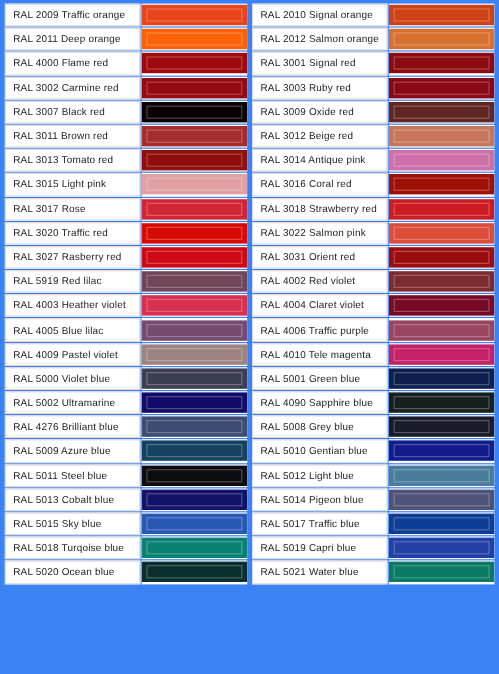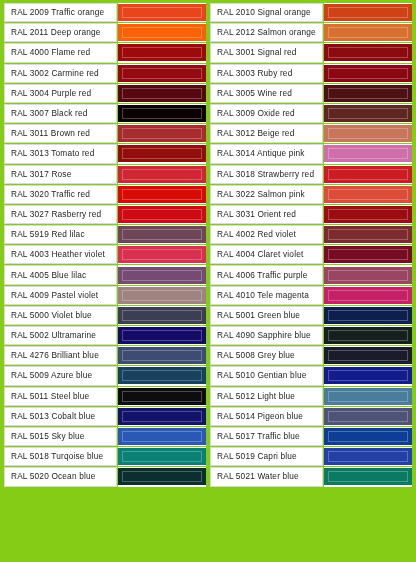--- a/index.html
+++ b/index.html
@@ -10,21 +10,21 @@
   }
   body {
     width: 416px;
     height: 562px;
     overflow: hidden;
     font-family: "Liberation Sans", sans-serif;
   }
   #chart-root {
     width: 416px;
     height: 562px;
-    background: #84cc16;
+    background: #3b82f6;
     display: flex;
     flex-direction: column;
     box-sizing: border-box;
     padding: 2px 3px 2px 3px;
   }
   .ral-table {
     width: 410px;
     border-collapse: separate;
     border-spacing: 1px 1px;
     table-layout: fixed;
@@ -122,31 +122,20 @@
           <td class="swatch-cell">
             <span class="swatch" style="background-color: rgb(147, 10, 16);"></span>
           </td>
           <td></td>
           <td class="label-cell">RAL 3003 Ruby red</td>
           <td class="swatch-cell">
             <span class="swatch" style="background-color: rgb(137, 8, 19);"></span>
           </td>
         </tr>
         <tr class="ral-row">
-          <td class="label-cell">RAL 3004 Purple red</td>
-          <td class="swatch-cell">
-            <span class="swatch" style="background-color: rgb(85, 8, 15);"></span>
-          </td>
-          <td></td>
-          <td class="label-cell">RAL 3005 Wine red</td>
-          <td class="swatch-cell">
-            <span class="swatch" style="background-color: rgb(77, 17, 19);"></span>
-          </td>
-        </tr>
-        <tr class="ral-row">
           <td class="label-cell">RAL 3007 Black red</td>
           <td class="swatch-cell">
             <span class="swatch" style="background-color: rgb(11, 2, 4);"></span>
           </td>
           <td></td>
           <td class="label-cell">RAL 3009 Oxide red</td>
           <td class="swatch-cell">
             <span class="swatch" style="background-color: rgb(95, 38, 34);"></span>
           </td>
         </tr>
@@ -163,20 +152,31 @@
         </tr>
         <tr class="ral-row">
           <td class="label-cell">RAL 3013 Tomato red</td>
           <td class="swatch-cell">
             <span class="swatch" style="background-color: rgb(146, 14, 11);"></span>
           </td>
           <td></td>
           <td class="label-cell">RAL 3014 Antique pink</td>
           <td class="swatch-cell">
             <span class="swatch" style="background-color: rgb(206, 111, 169);"></span>
+          </td>
+        </tr>
+        <tr class="ral-row">
+          <td class="label-cell">RAL 3015 Light pink</td>
+          <td class="swatch-cell">
+            <span class="swatch" style="background-color: rgb(224, 160, 164);"></span>
+          </td>
+          <td></td>
+          <td class="label-cell">RAL 3016 Coral red</td>
+          <td class="swatch-cell">
+            <span class="swatch" style="background-color: rgb(159, 16, 5);"></span>
           </td>
         </tr>
         <tr class="ral-row">
           <td class="label-cell">RAL 3017 Rose</td>
           <td class="swatch-cell">
             <span class="swatch" style="background-color: rgb(208, 38, 52);"></span>
           </td>
           <td></td>
           <td class="label-cell">RAL 3018 Strawberry red</td>
           <td class="swatch-cell">

